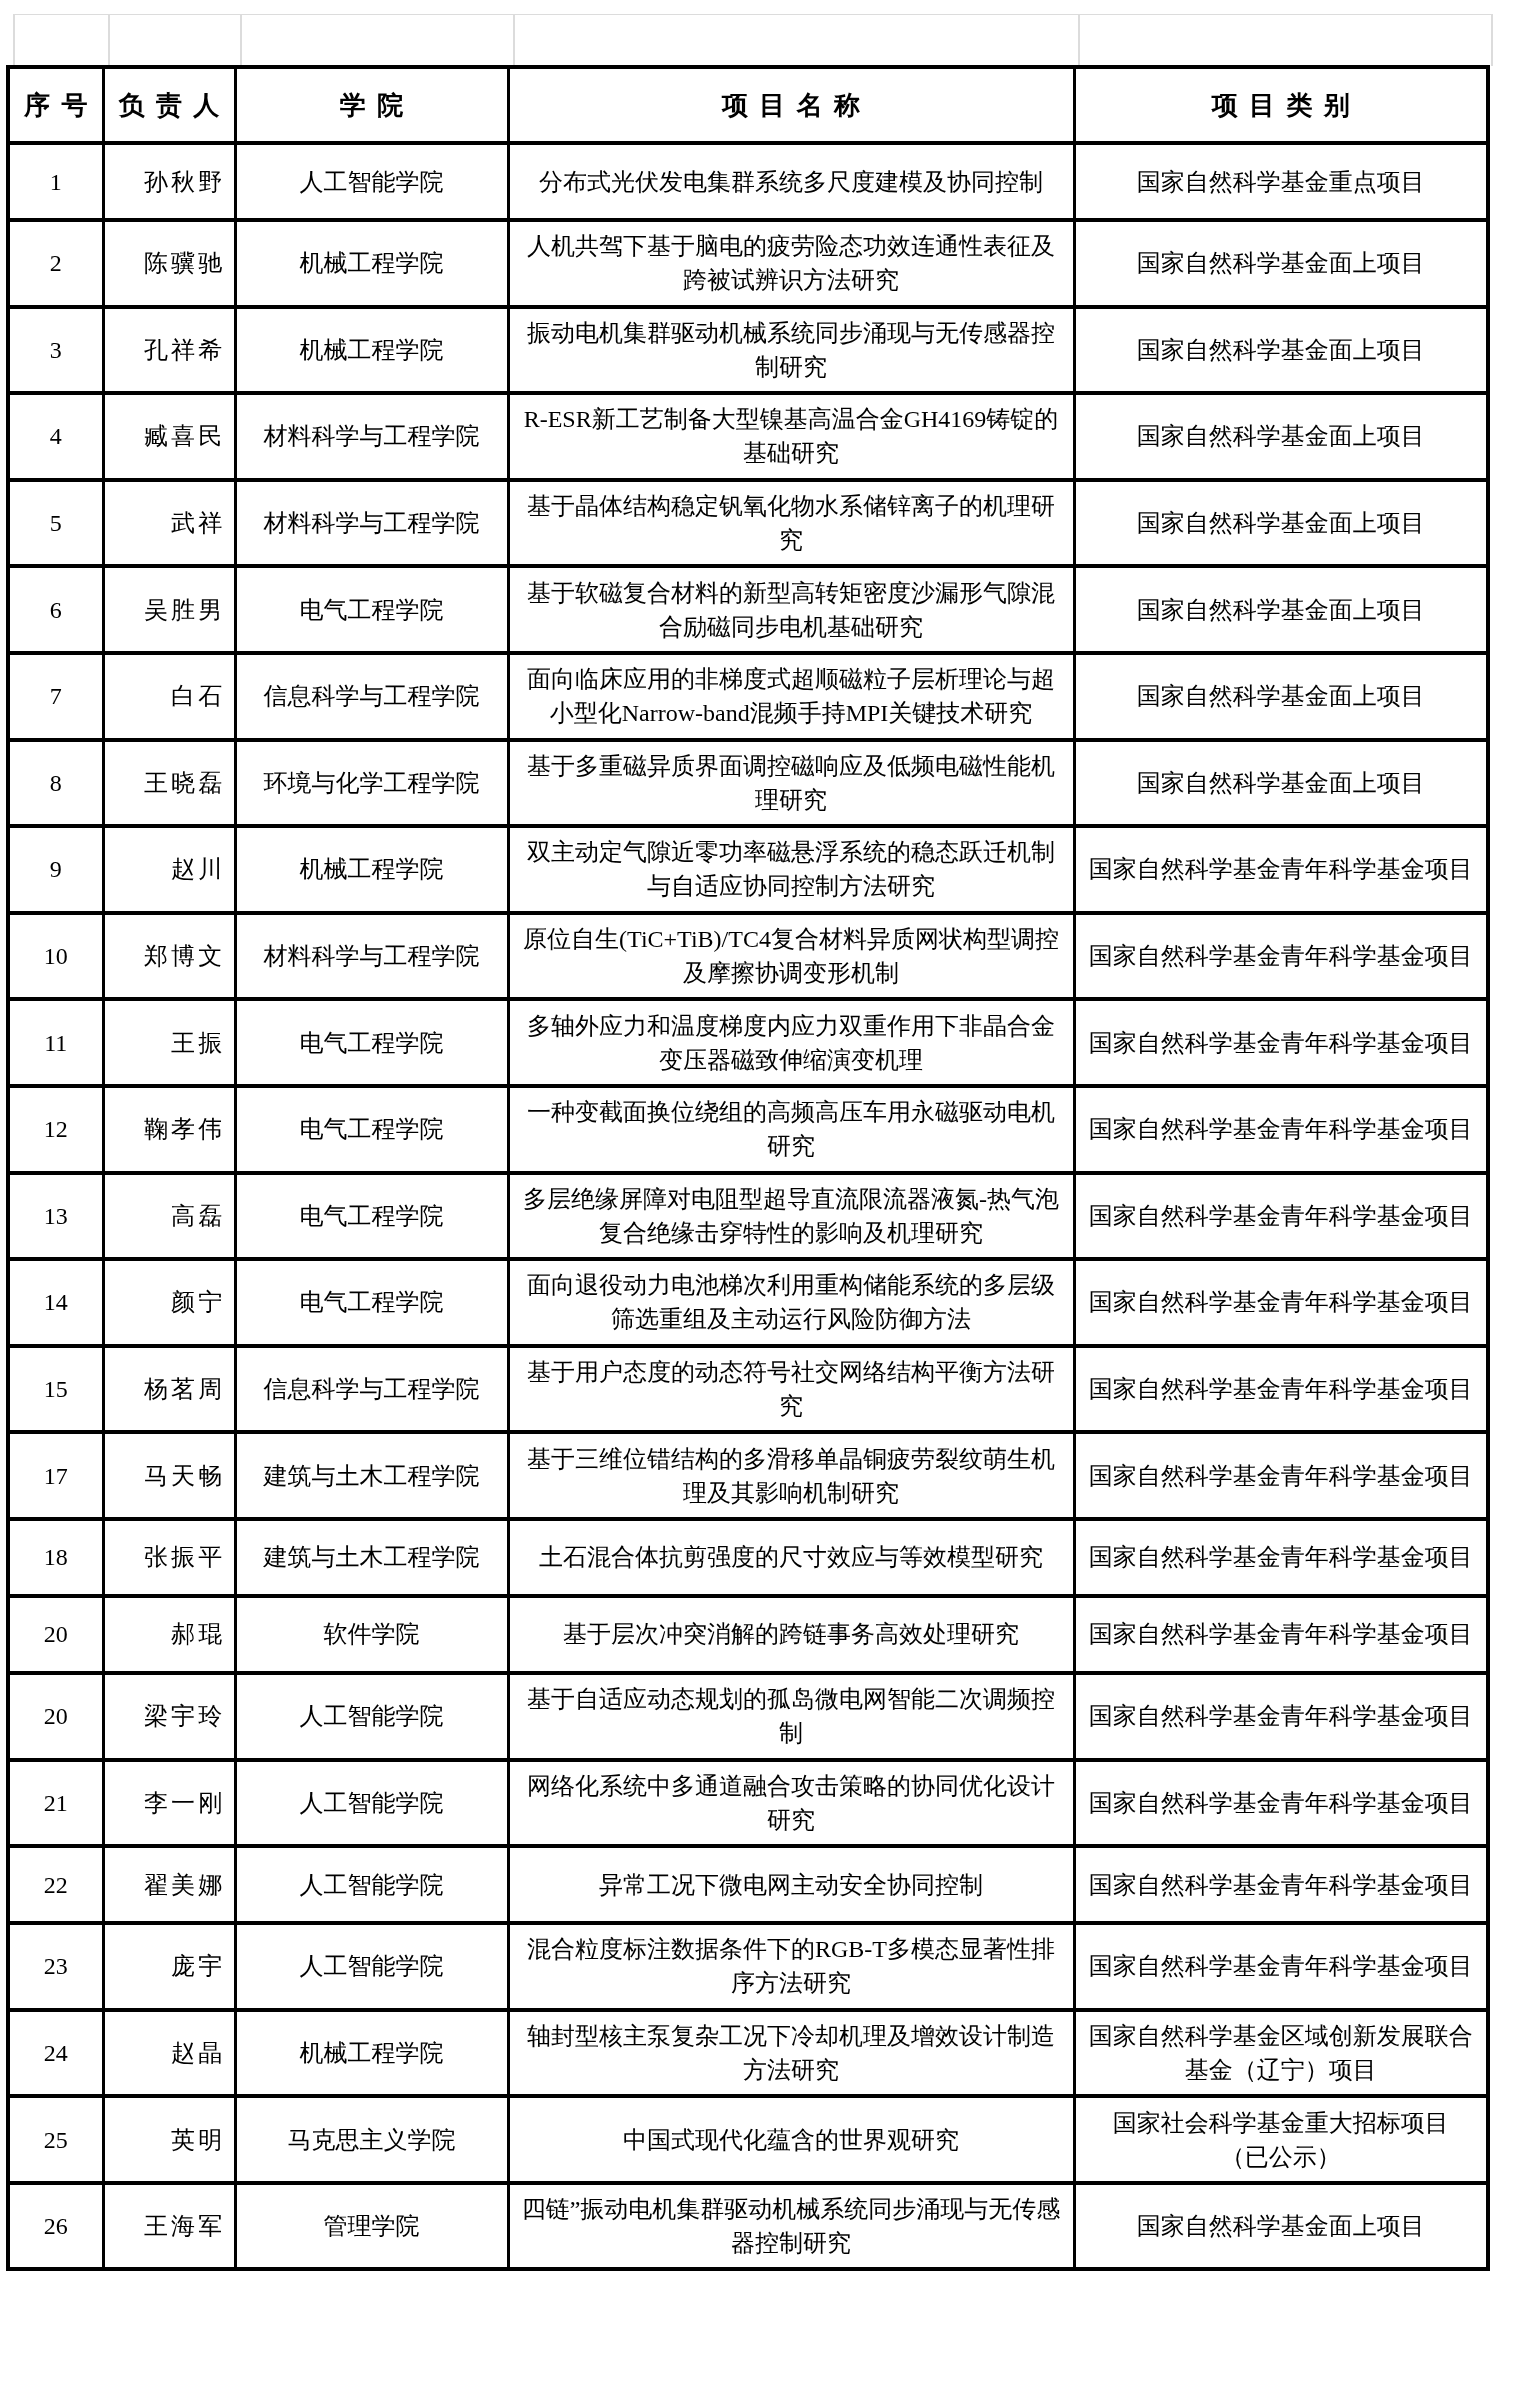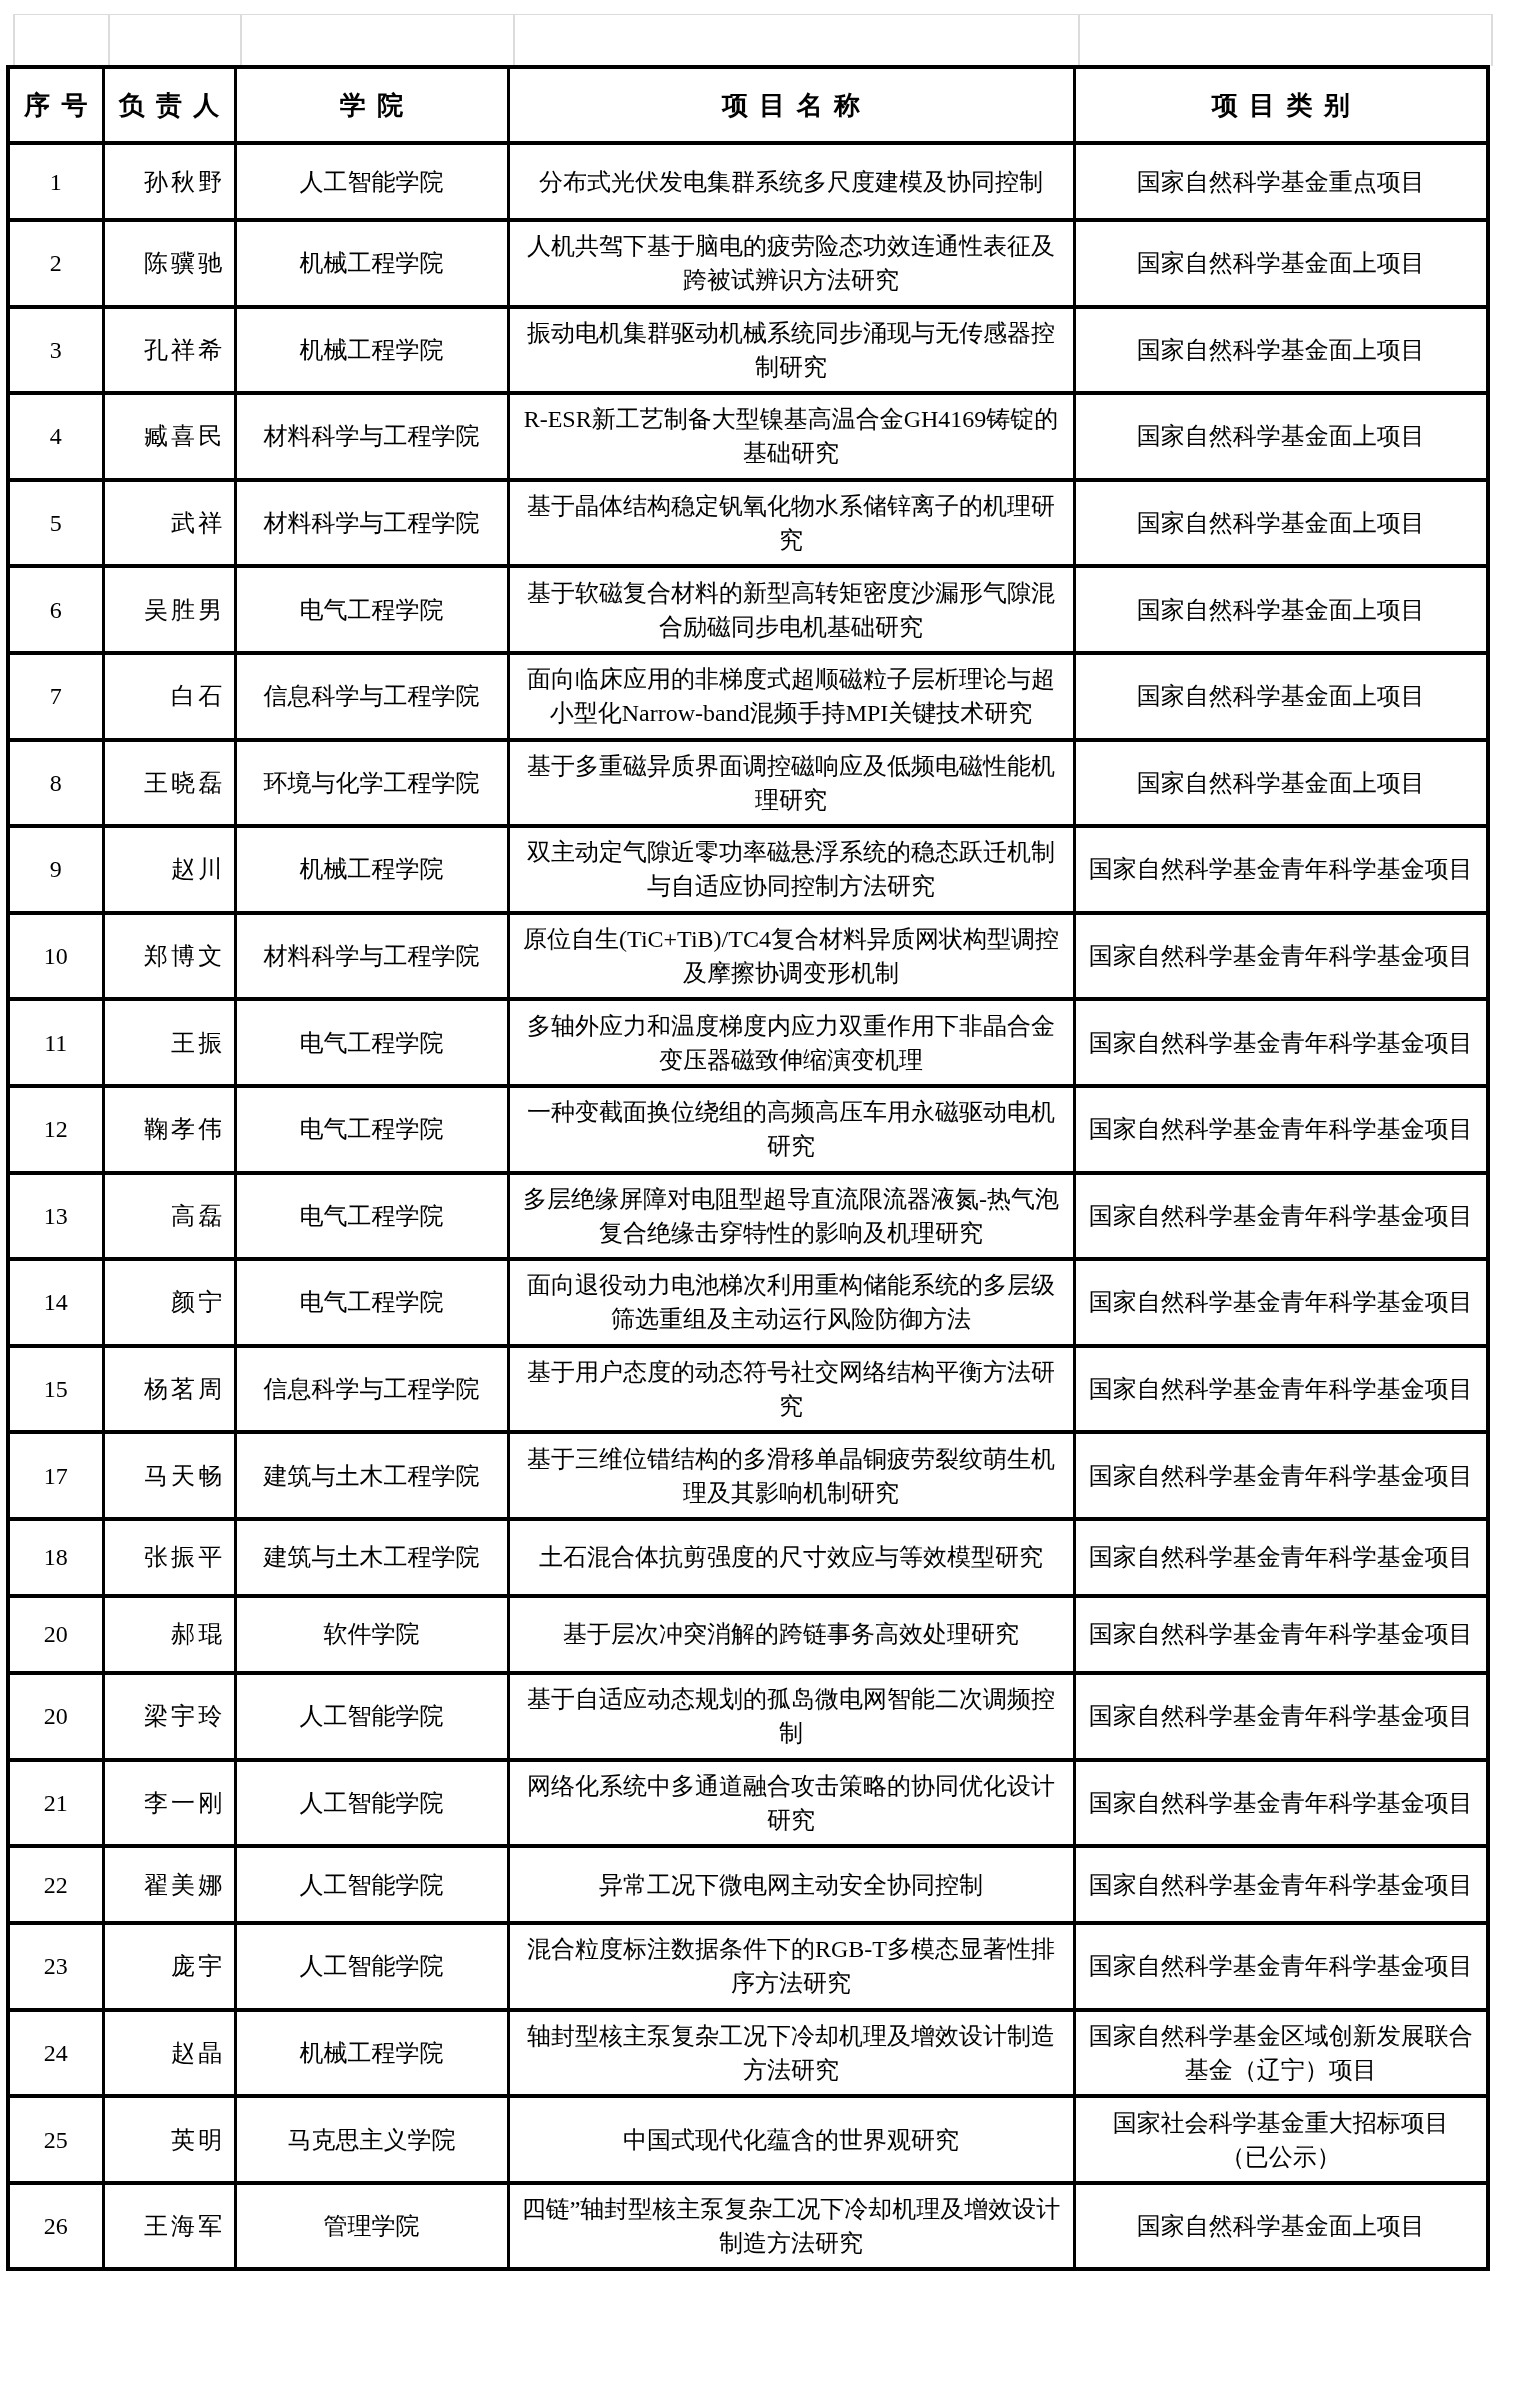--- a/index.html
+++ b/index.html
@@ -264,18 +264,18 @@
         <td class="leader">英明</td>
         <td class="college">马克思主义学院</td>
         <td class="project">中国式现代化蕴含的世界观研究</td>
         <td class="category">国家社会科学基金重大招标项目
 （已公示）</td>
       </tr>
       <tr>
         <td class="no">26</td>
         <td class="leader">王海军</td>
         <td class="college">管理学院</td>
-        <td class="project">四链”轴封型核主泵复杂工况下冷却机理及增效设计制造方法研究</td>
+        <td class="project">四链”振动电机集群驱动机械系统同步涌现与无传感器控制研究</td>
         <td class="category">国家自然科学基金面上项目</td>
       </tr>
     </tbody>
 </table>
 
 
 </body></html>

